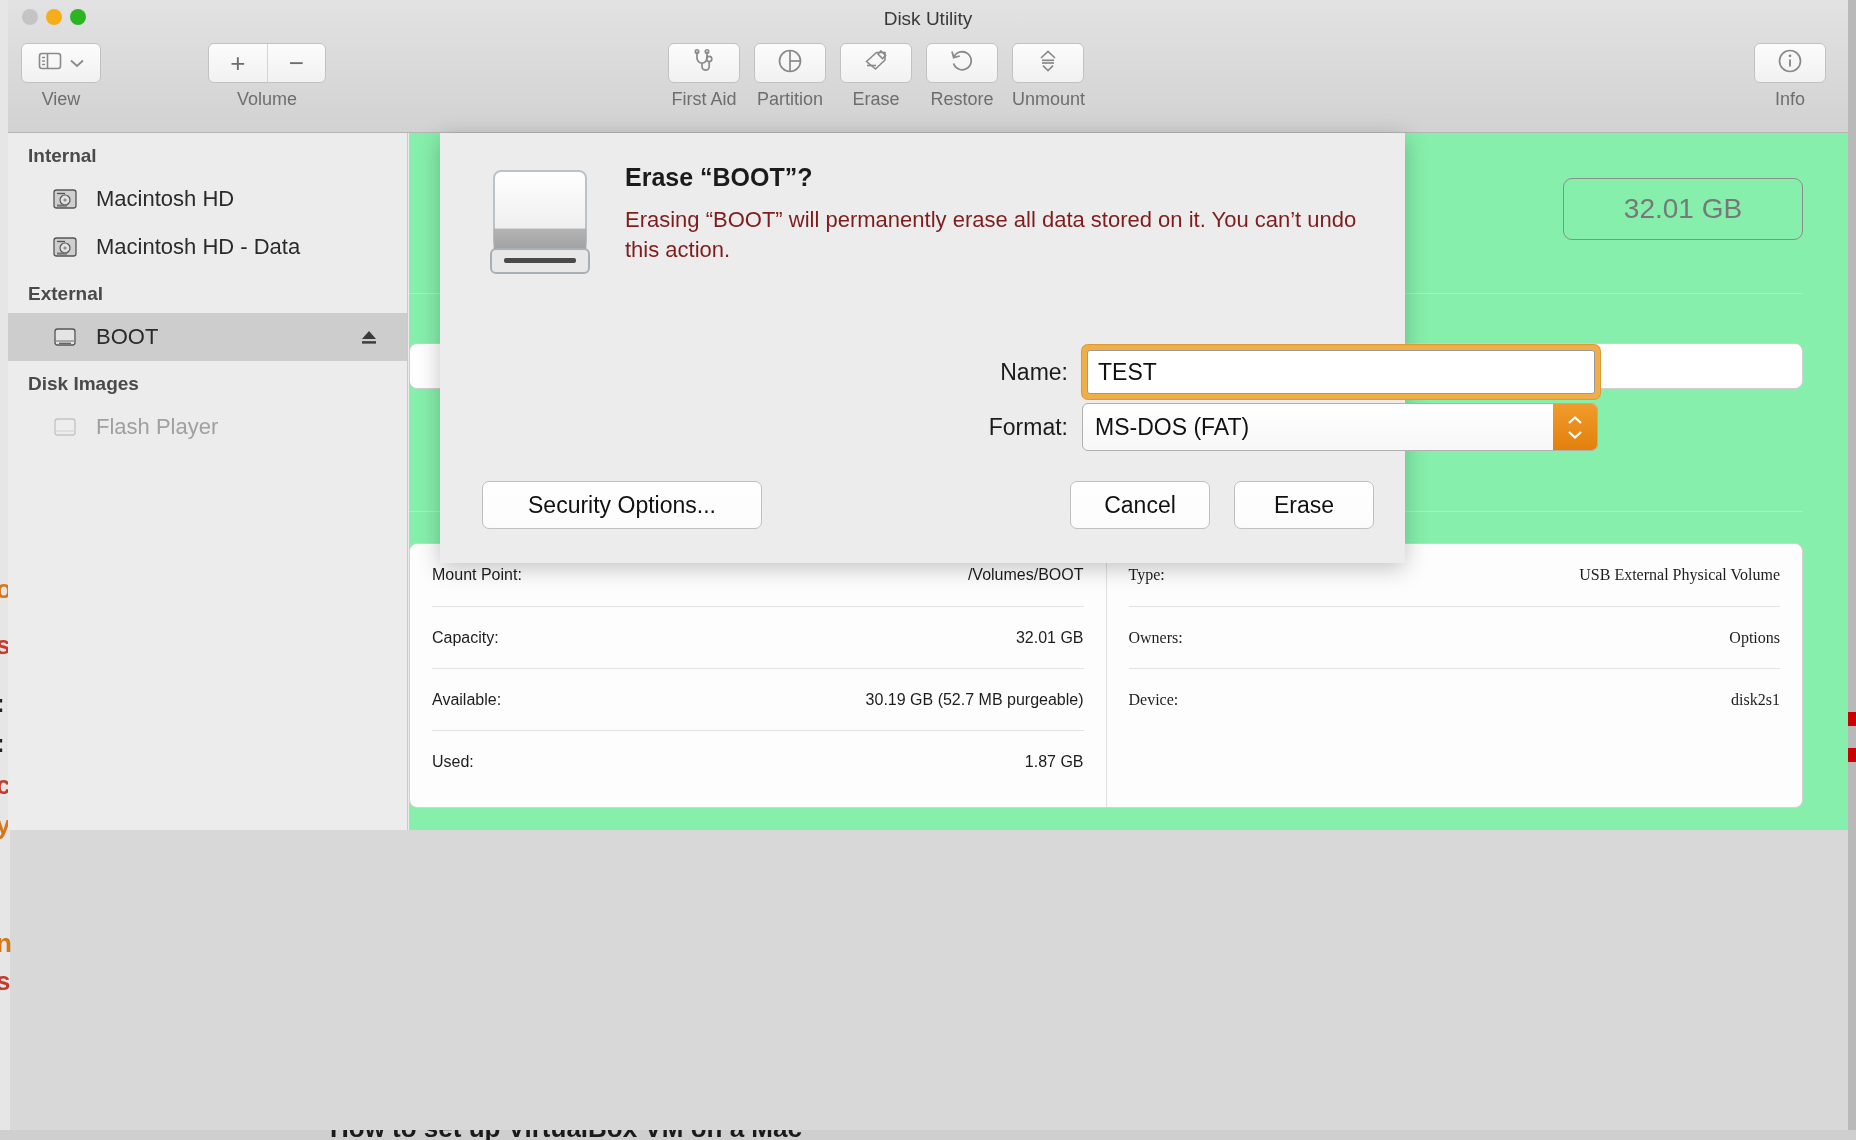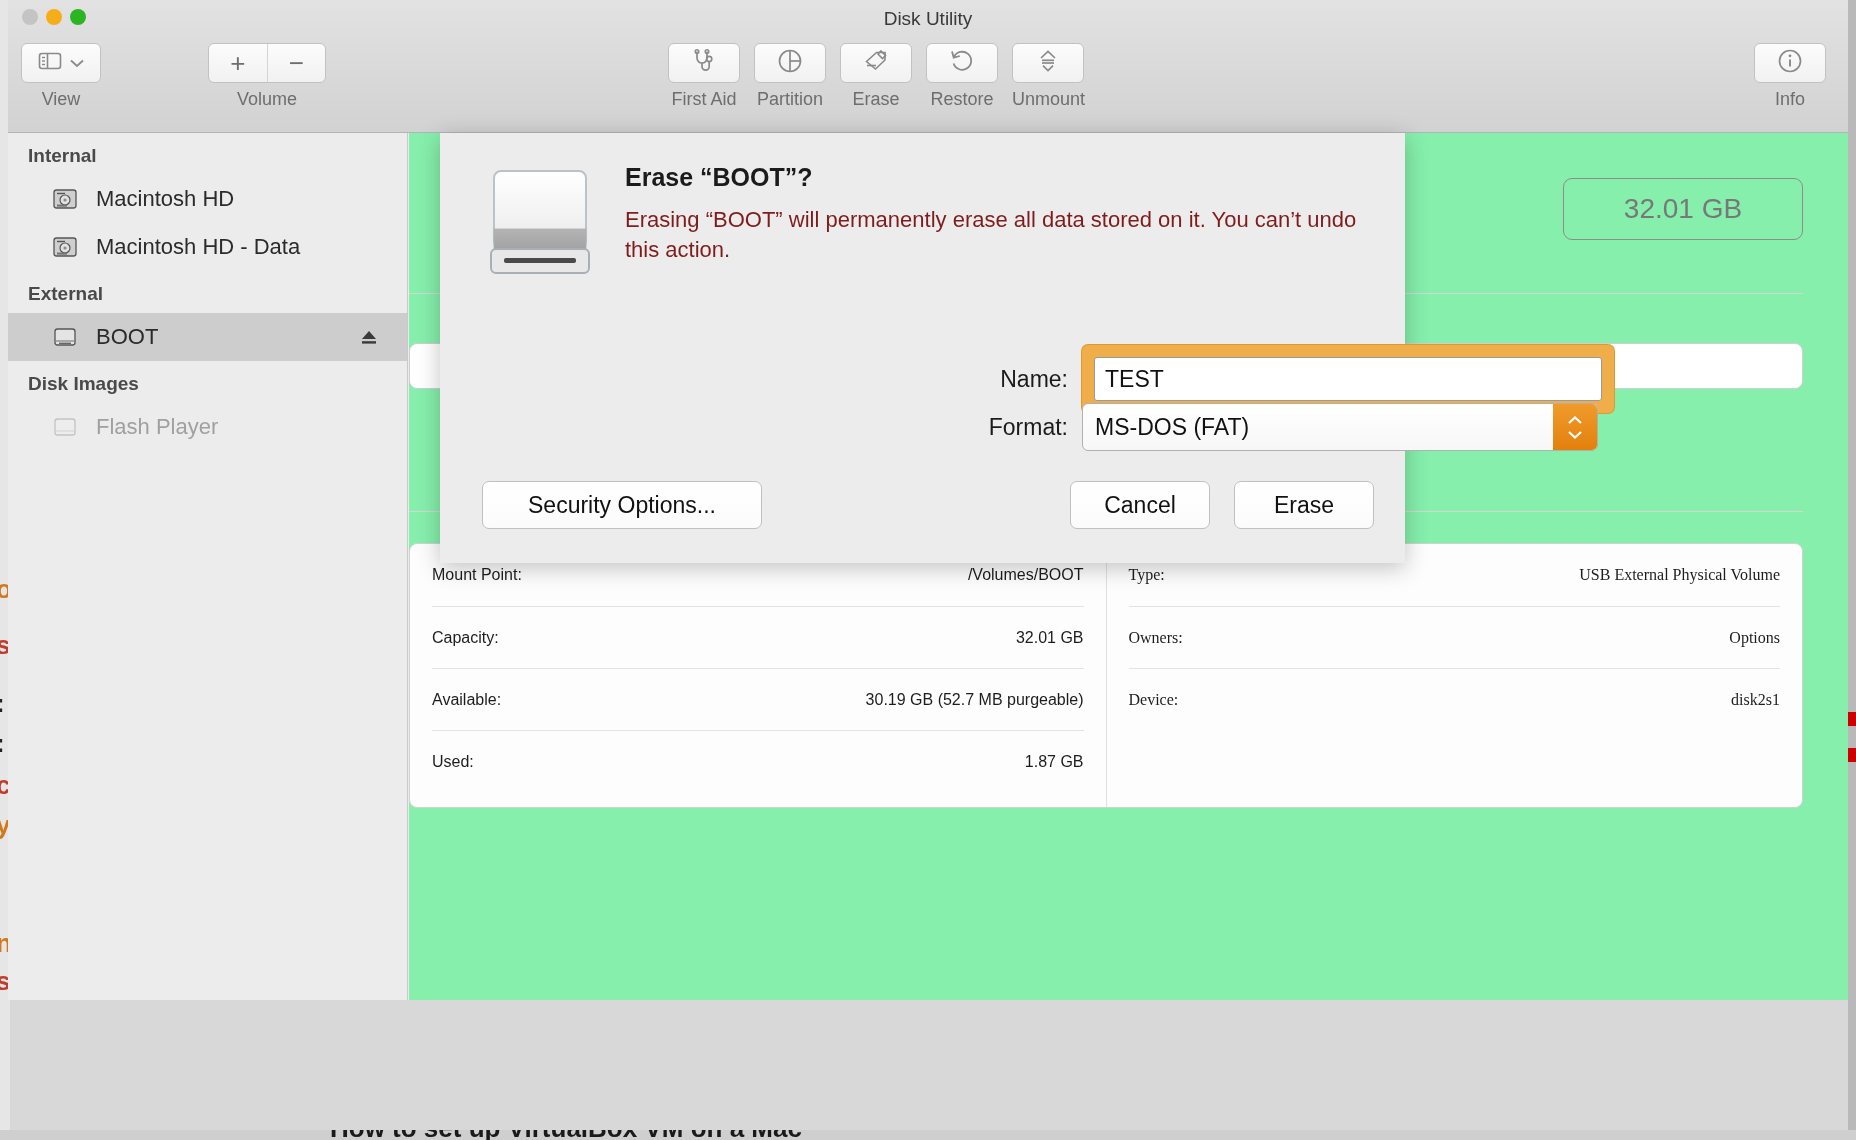--- a/index.html
+++ b/index.html
@@ -30,21 +30,21 @@
     position: absolute; left: 0; bottom: 0; width: 1856px; height: 10px;
     background: #cfcfcf; z-index: 0; overflow: hidden;
   }
   #bg-bottom-text {
     position: absolute; left: 330px; top: -17px;
     font-size: 26px; font-weight: bold; color: #1a1a1a; white-space: nowrap;
   }
 
   
   #window {
-    position: absolute; left: 8px; top: 0; width: 1840px; height: 1000px;
+    position: absolute; left: 8px; top: 0; width: 1840px; height: 830px;
     background: #ebebeb; z-index: 5; overflow: hidden;
   }
 
   
   #titlebar {
     position: absolute; left: 0; top: 0; width: 1840px; height: 133px;
     background: linear-gradient(#e2e2e2, #d2d2d2);
     border-bottom: 1px solid #b4b4b4;
   }
   #traffic-lights {
@@ -172,21 +172,21 @@
 
   .field-row { position: absolute; display: flex; align-items: center; }
   .field-label {
     width: 148px; text-align: right; margin-right: 14px;
     font-size: 23px; color: #1b1b1b;
   }
   #name-row { left: 480px; top: 212px; }
   #format-row { left: 480px; top: 270px; }
 
   #name-field-wrap {
-    padding: 12px; border-radius: 6px;
+    padding: 5px; border-radius: 6px;
     background: #f0ae4a; box-shadow: 0 0 0 1px #dd9a32;
   }
   #name-input {
     width: 508px; height: 44px; border: 1px solid #9a9a9a; border-radius: 3px;
     background: #fff; font-size: 23px; color: #111;
     padding: 0 10px; font-family: "Liberation Sans", sans-serif; outline: none;
   }
   #format-select {
     position: relative; width: 516px; height: 48px;
     background: linear-gradient(#ffffff, #f7f7f7);

